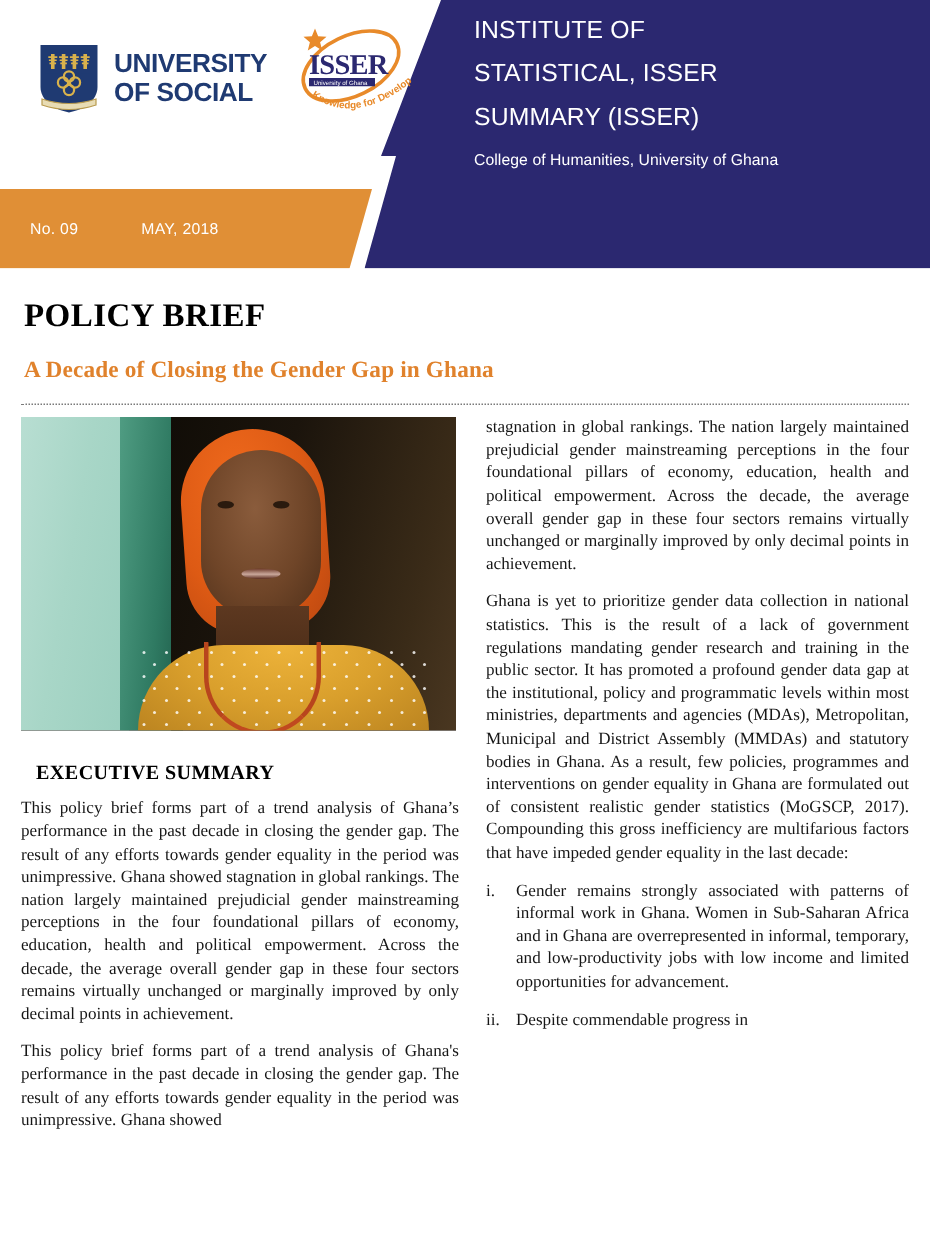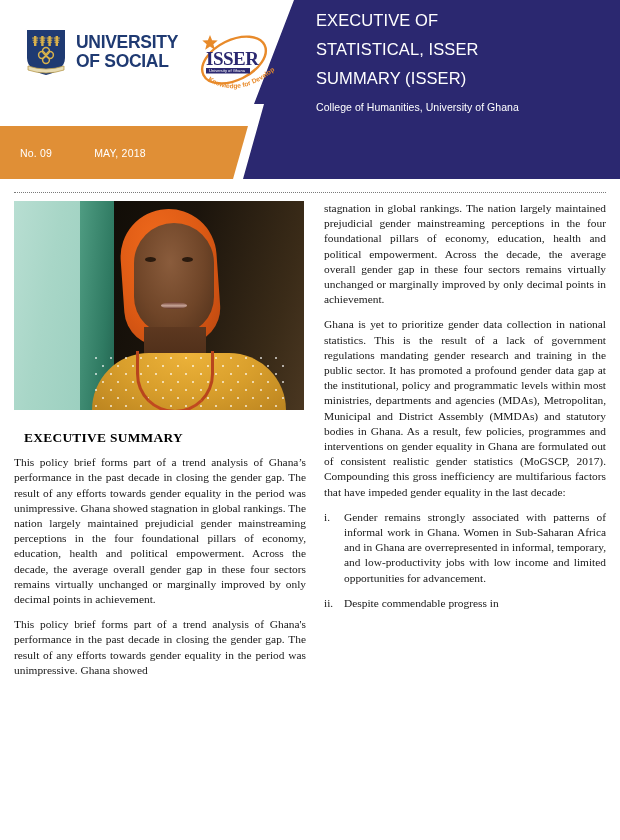--- a/index.html
+++ b/index.html
@@ -94,21 +94,21 @@
     color: #1f3a72;
     font-size: 17.5px;
     line-height: 1.08;
     letter-spacing: -0.3px;
   }
 
   
   .isser-logo {
     position: absolute;
     left: 190px;
-    top: 27px;
+    top: 11px;
     width: 92px;
     height: 70px;
   }
   .isser-logo svg { display: block; }
 
   
   .inst-block {
     position: absolute;
     left: 316px;
     top: 6px;
@@ -339,27 +339,31 @@
         <rect x="16" y="41" width="44" height="5.5" fill="#2b2870"></rect>
         <text x="19" y="45.4" font-family="Liberation Sans, sans-serif" font-size="4.1" fill="#ffffff">University of Ghana</text>
         <path id="tagArc" d="M16 52 Q46 74 84 44" fill="none"></path>
         <text font-family="Liberation Sans, sans-serif" font-size="6.6" font-weight="bold" fill="#e88a2a">
           <textPath href="#tagArc" startOffset="2">Knowledge for Development</textPath>
         </text>
       </svg>
     </div>
 
     <div class="inst-block">
-      <div class="inst-line">EXECUTIVE OF</div>
+      <div class="inst-line">INSTITUTE OF</div>
       <div class="inst-line">STATISTICAL, ISSER</div>
       <div class="inst-line">SUMMARY (ISSER)</div>
       <div class="inst-sub">College of Humanities, University of Ghana</div>
     </div>
   </div>
 
+  <div class="titles">
+    <div class="policy-brief">POLICY BRIEF</div>
+    <div class="brief-title">A Decade of Closing the Gender Gap in Ghana</div>
+  </div>
   <div class="dotted-rule"></div>
 
   <div class="content">
 
     <div class="col-left">
 
       <div class="photo">
         <div class="ph-wallL"></div>
         <div class="ph-wallM"></div>
         <div class="ph-dark"></div>

